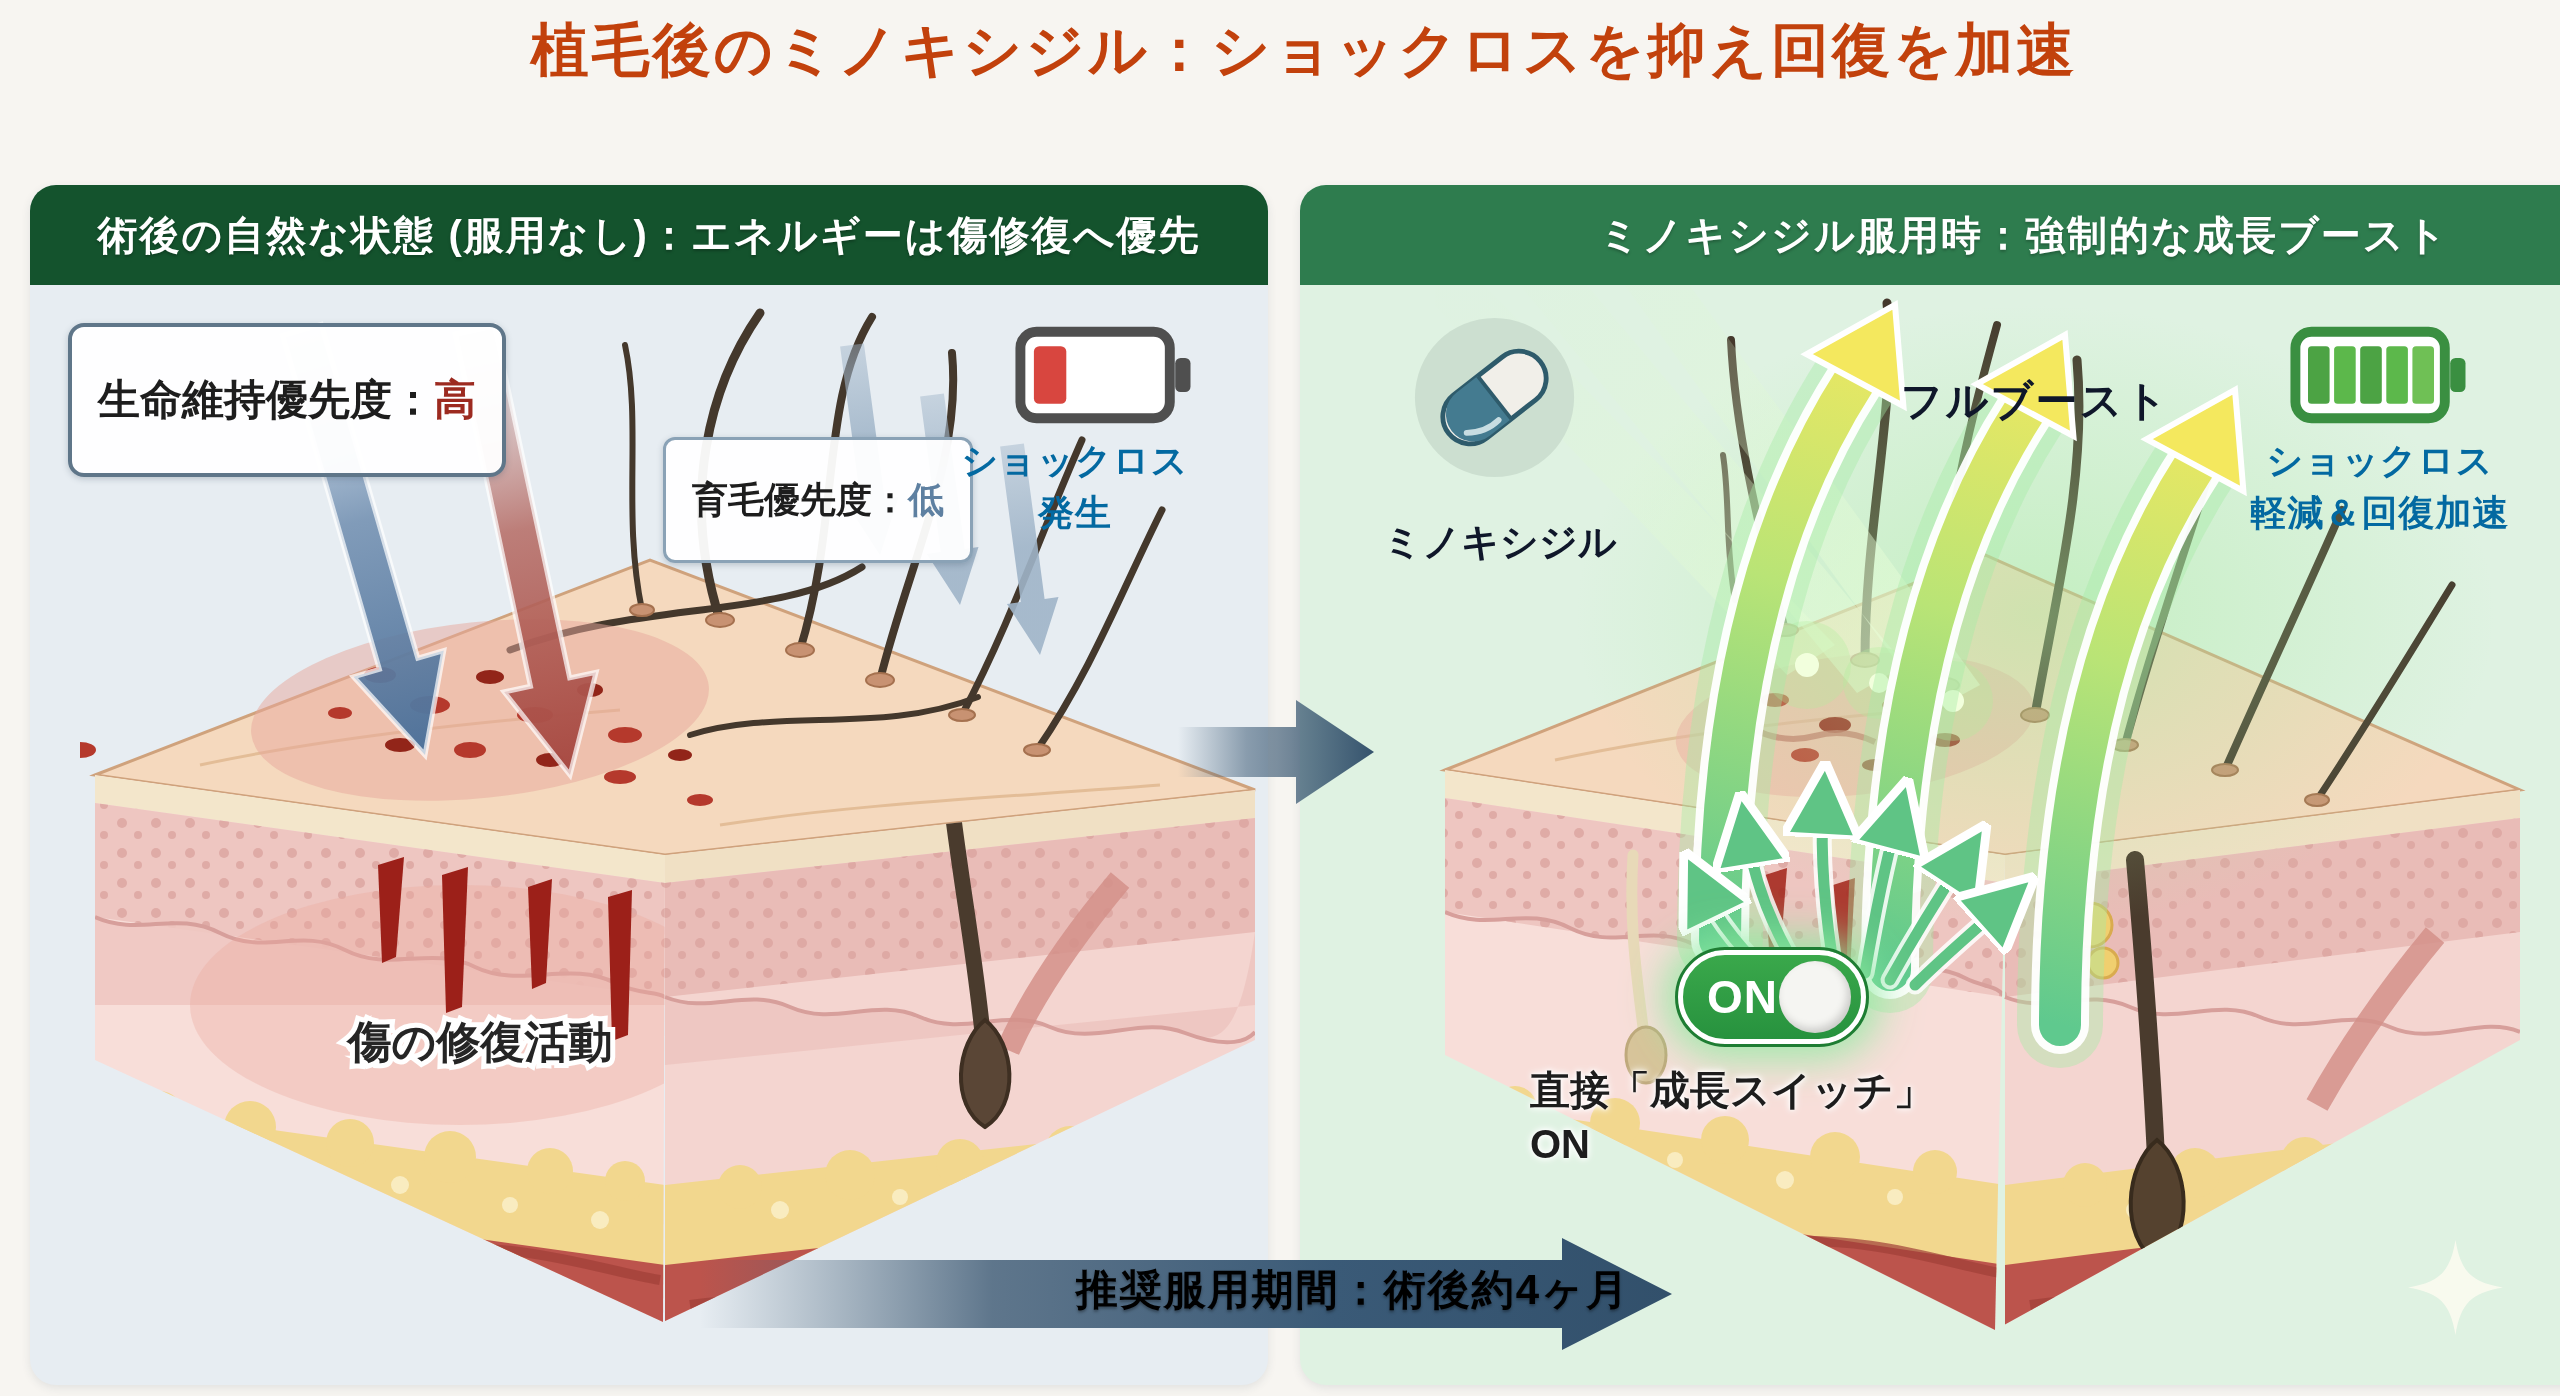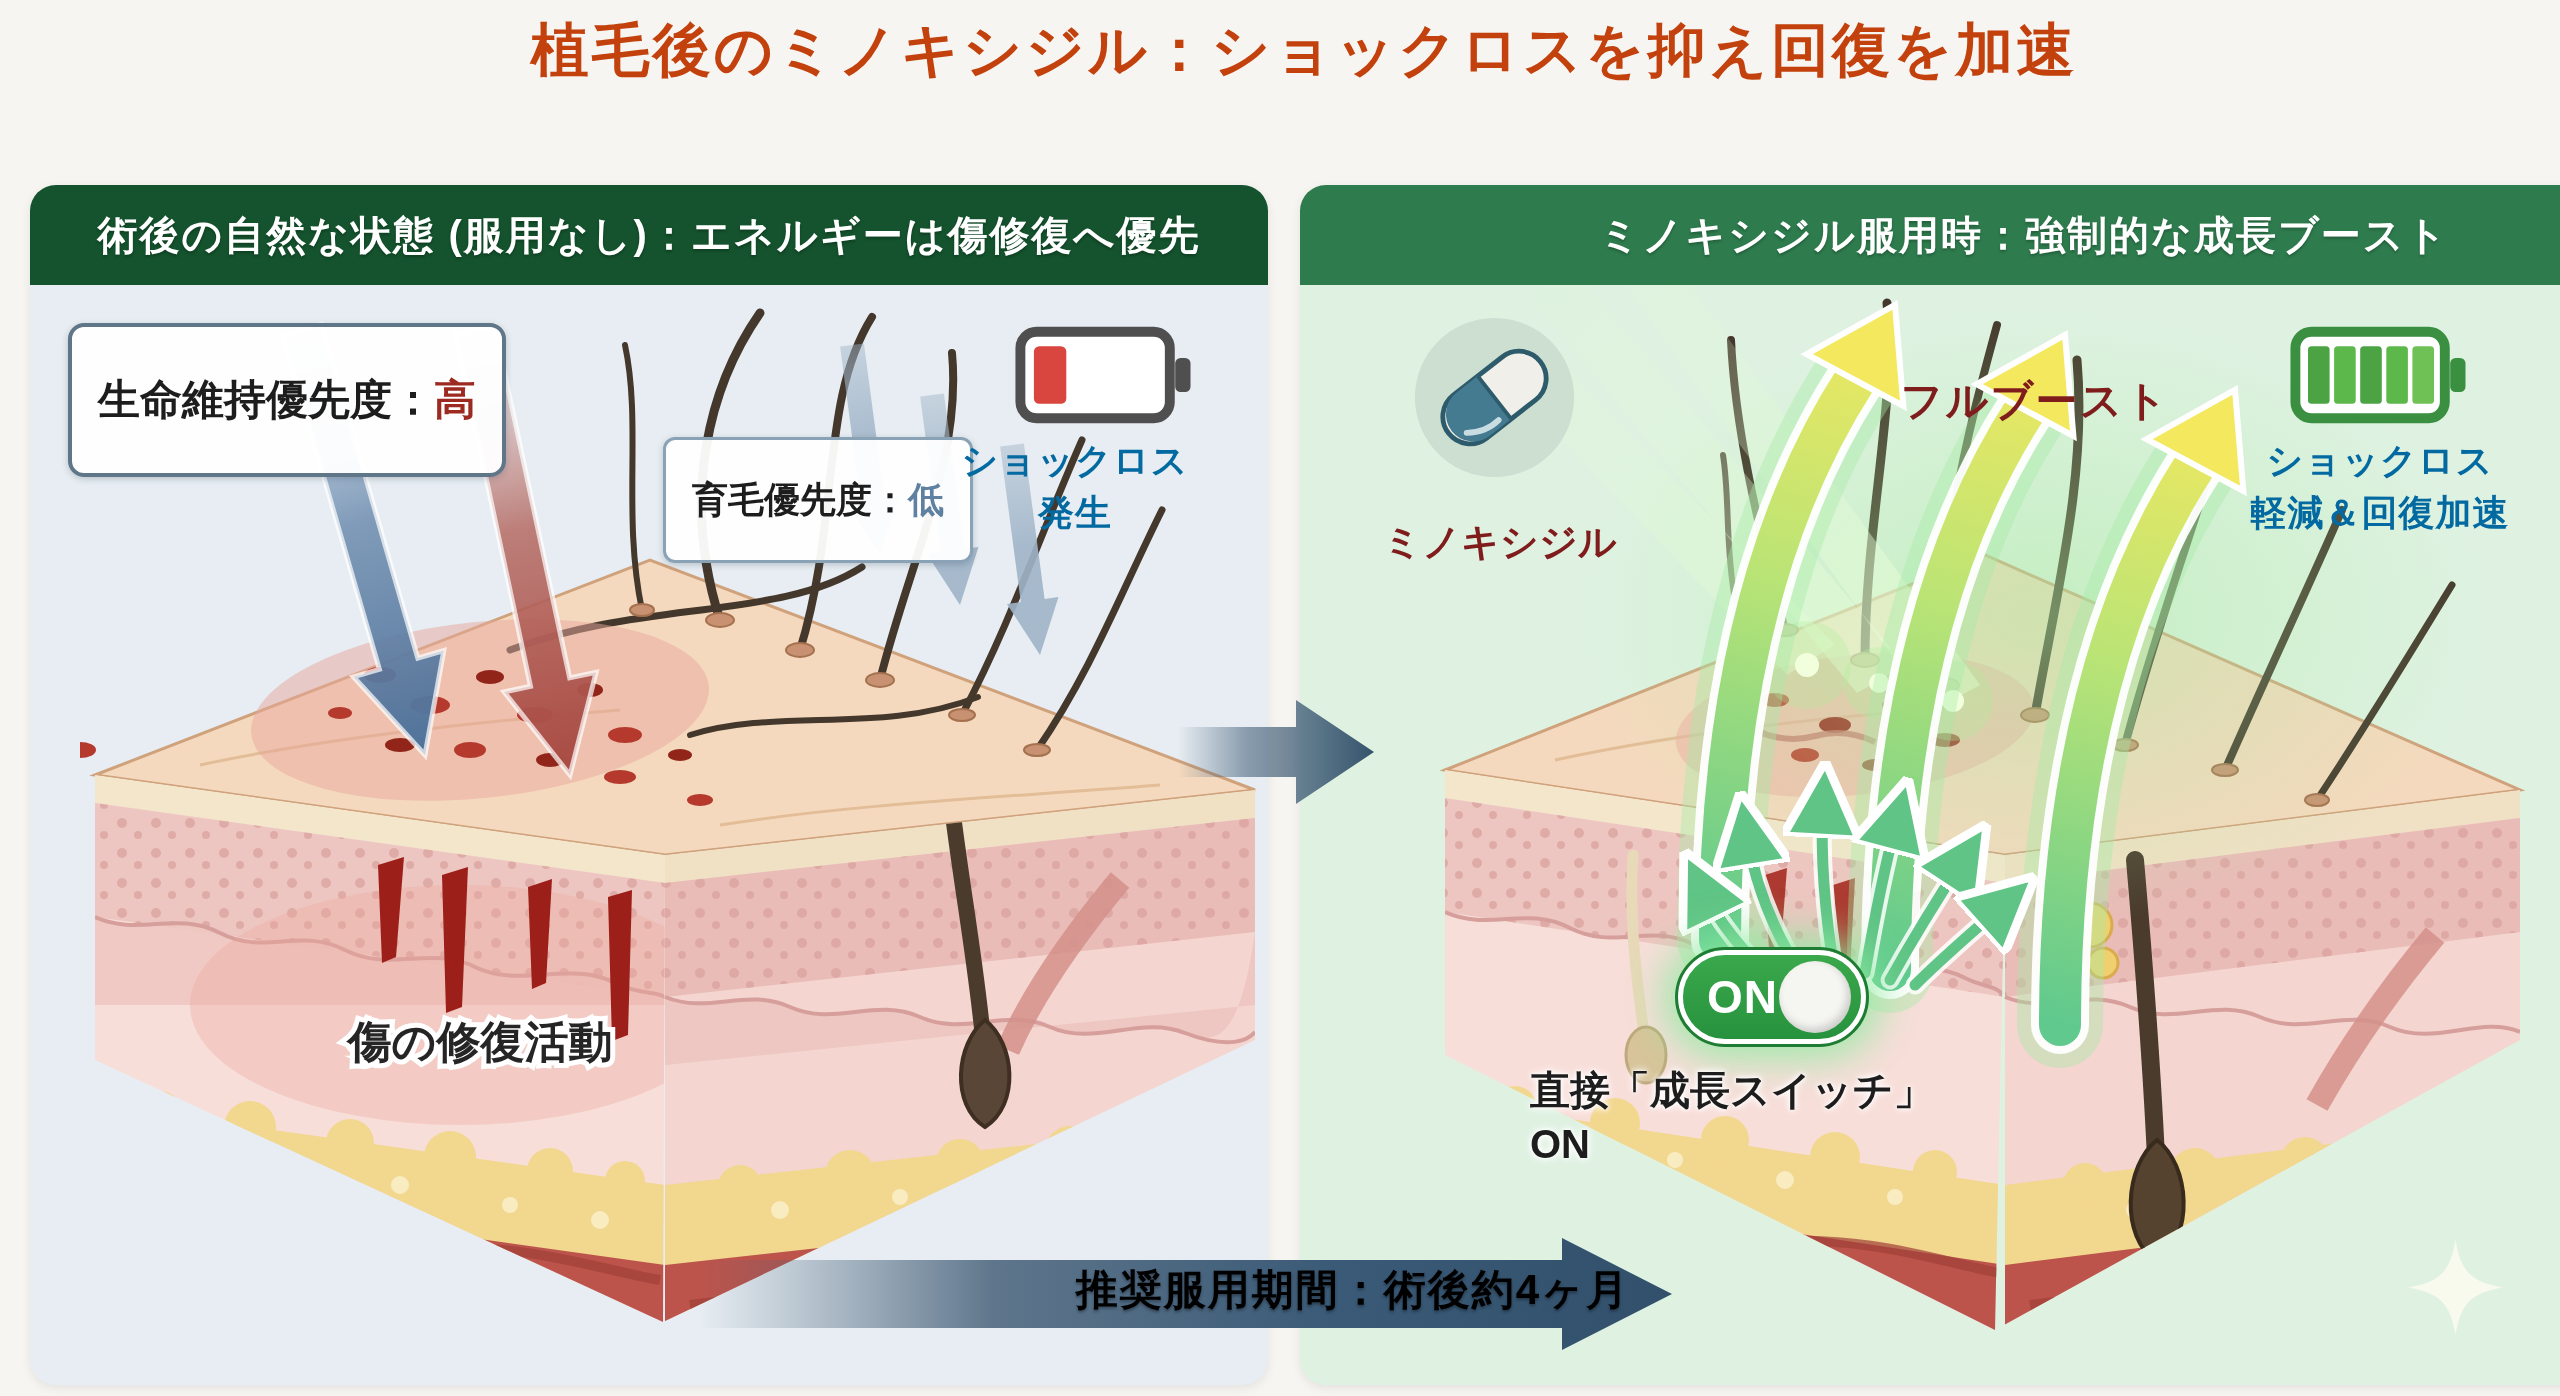--- a/index.html
+++ b/index.html
@@ -40,21 +40,21 @@
   .val-high{color:#9c2a20;}
   .val-low{color:#5e80a1;}
 
   .batt-caption{
     position:absolute;z-index:3;text-align:center;font-weight:800;color:#0369a1;
     font-size:36px;line-height:1.45;letter-spacing:1px;
   }
   .icon-abs{position:absolute;z-index:3;}
 
   .side-label{
-    position:absolute;z-index:3;text-align:center;font-weight:800;color:#7f1d1d;
+    position:absolute;z-index:3;text-align:center;font-weight:800;color:#0f172a;
     white-space:nowrap;
   }
   #pill-label{left:40px;top:332px;width:320px;font-size:38px;}
   #boost-label{left:525px;top:188px;width:420px;font-size:42px;letter-spacing:2px;}
 
   .toggle{
     position:absolute;z-index:5;left:378px;top:765px;width:188px;height:94px;
     border-radius:48px;background:linear-gradient(#3aa84b,#27923e);
     border:5px solid #ffffff;outline:3px solid #1e7d33;
     box-shadow:0 0 40px 14px rgba(140,235,160,.85);

